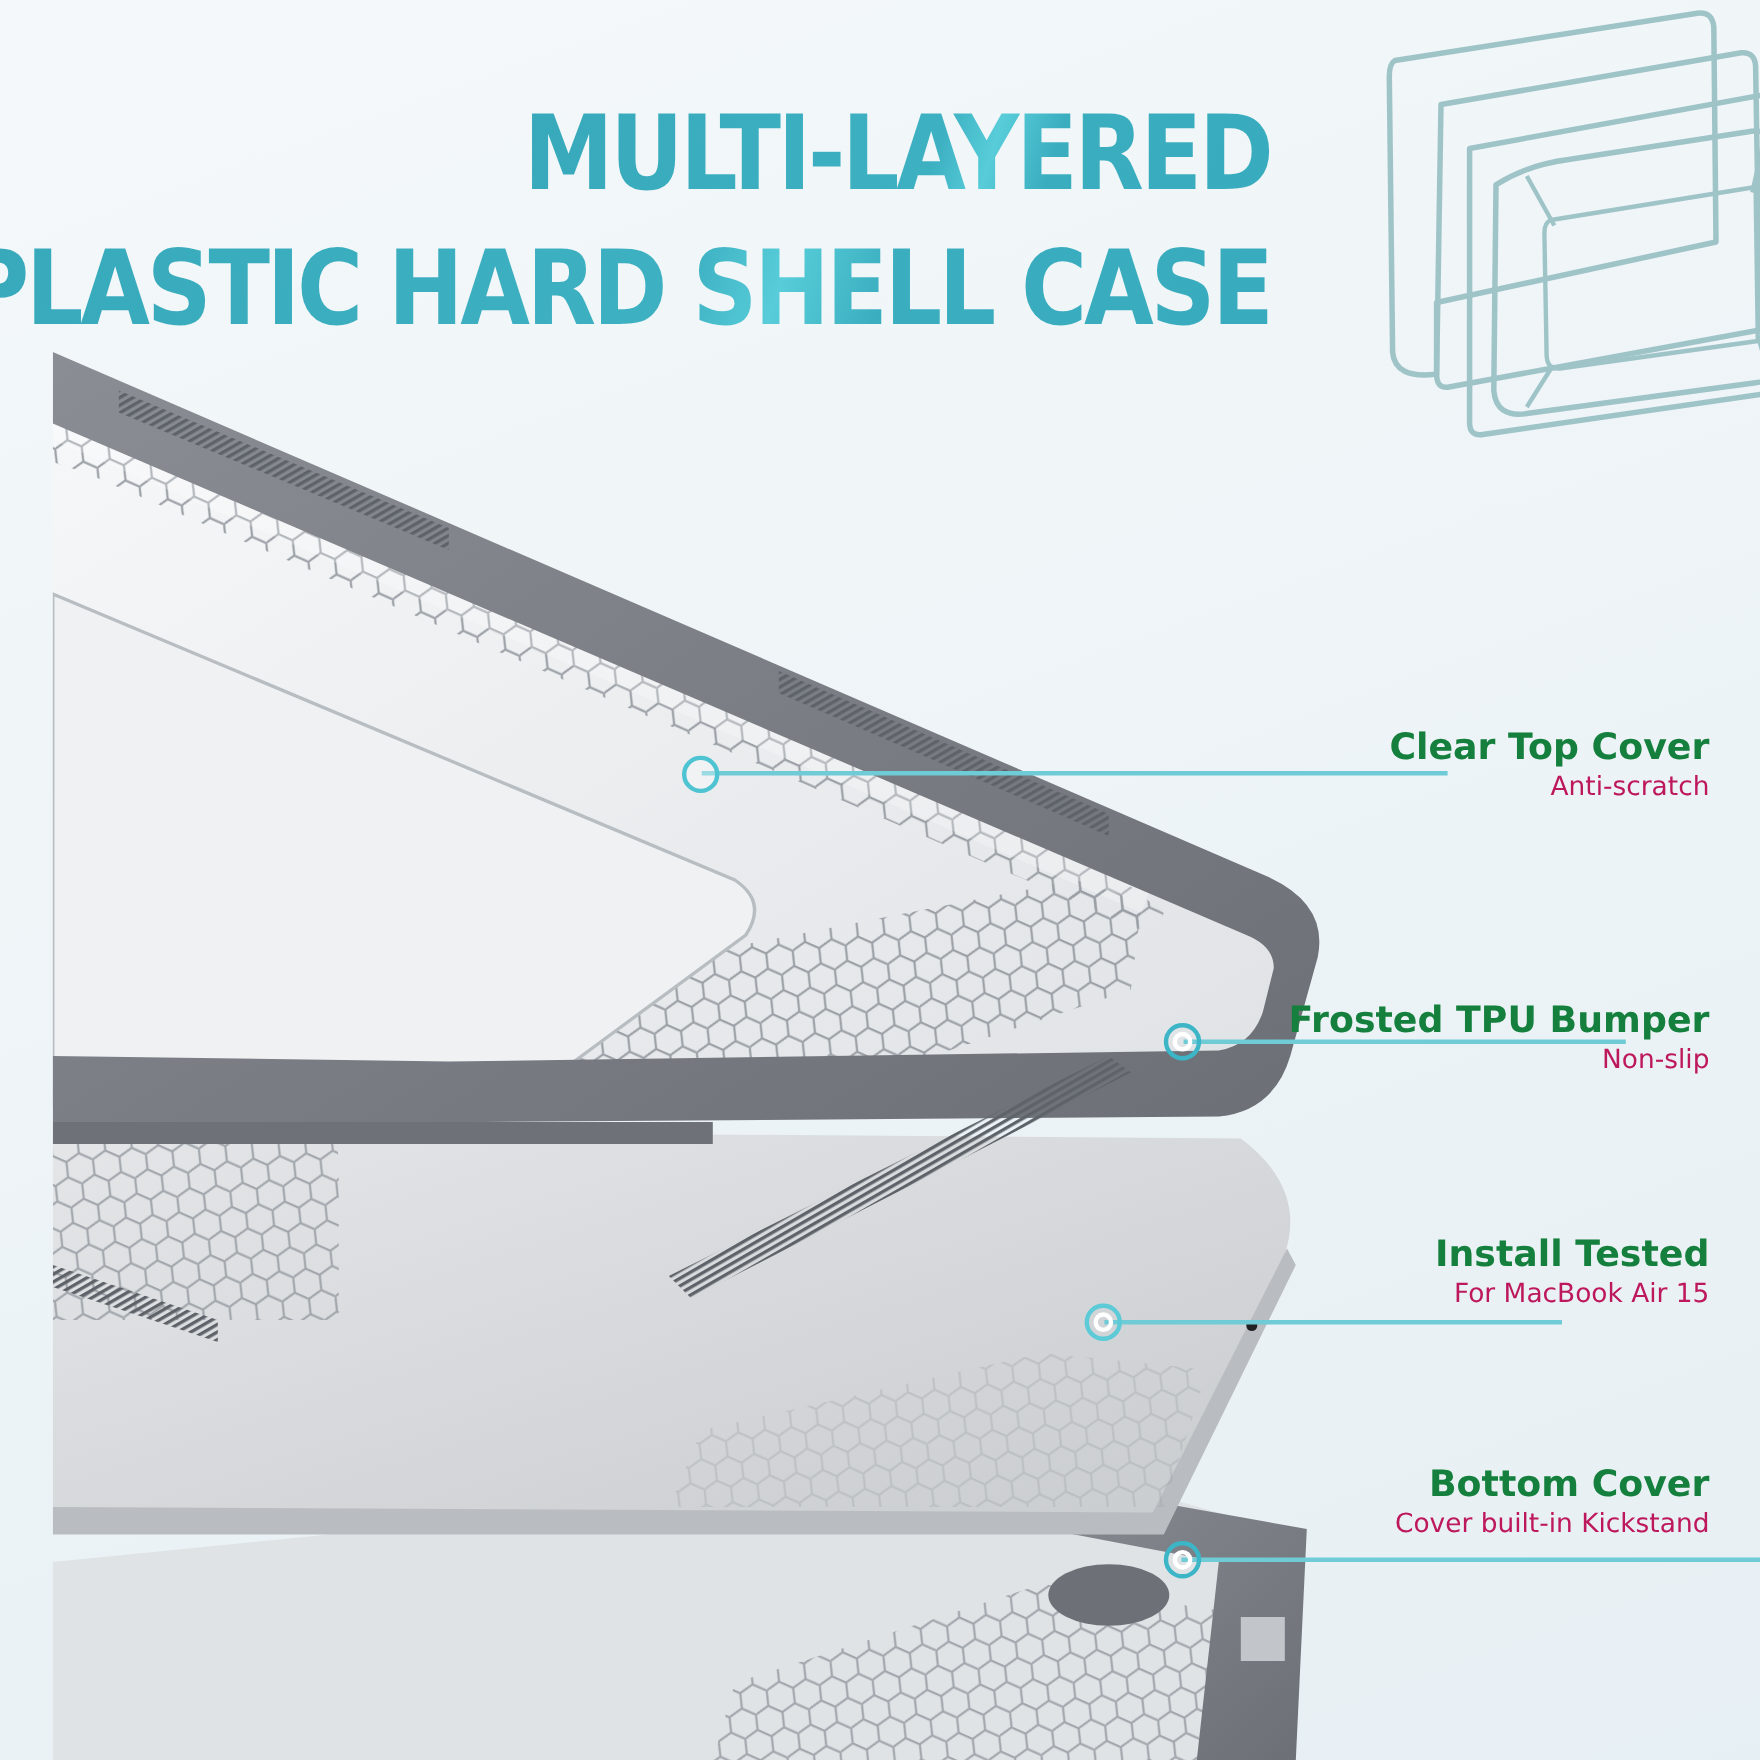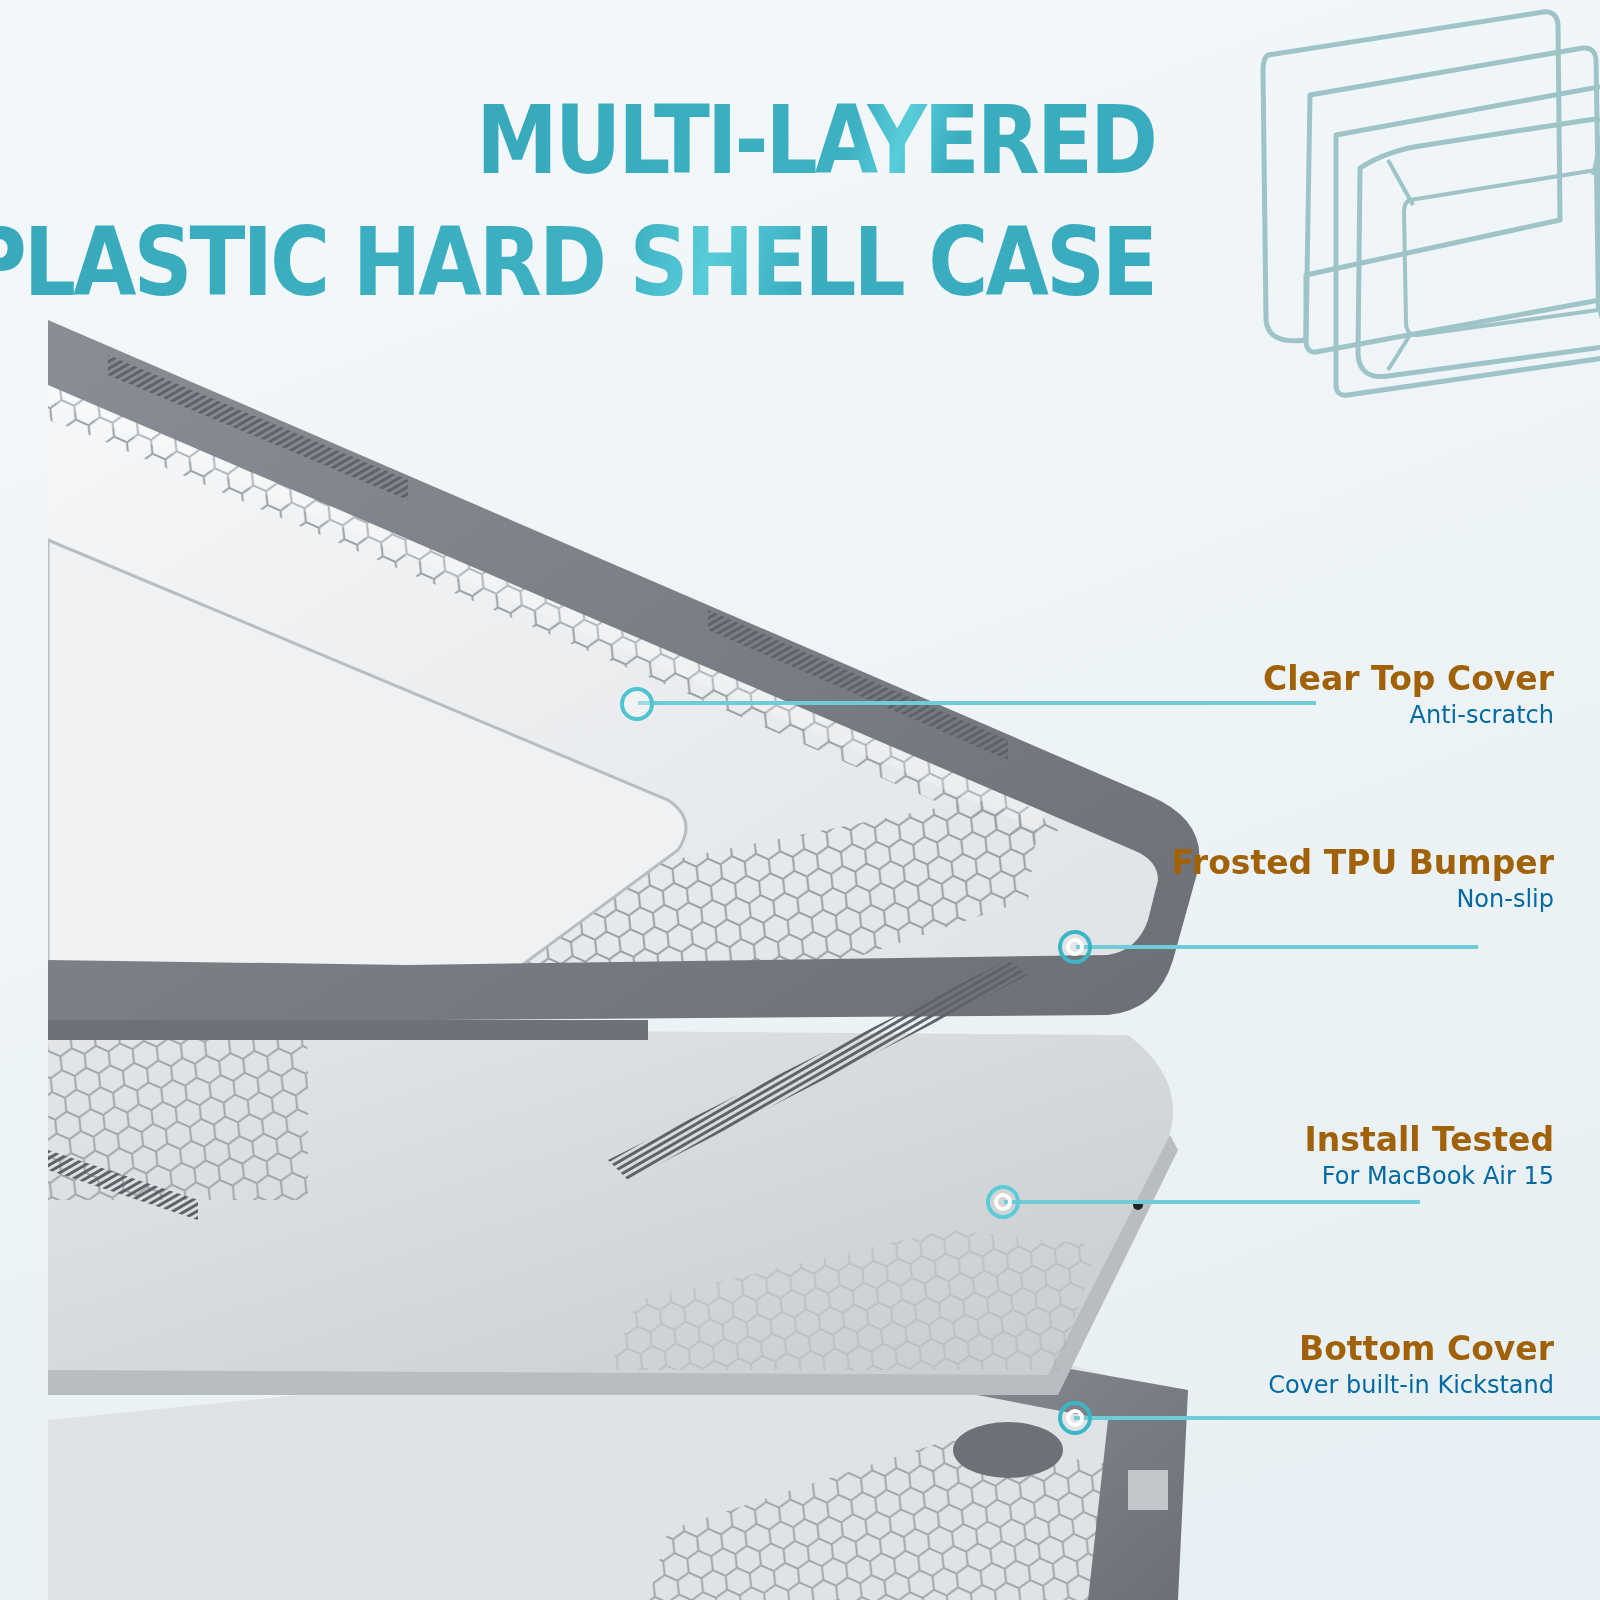--- a/index.html
+++ b/index.html
@@ -19,24 +19,24 @@
     background: linear-gradient(110deg, #37a9bb 0%, #3db1c2 55%, #58cdd9 62%, #3aaebf 70%, #38acbe 100%);
     -webkit-background-clip: text; background-clip: text; -webkit-text-fill-color: transparent;
     transform: scaleY(1.15); transform-origin: top right;
   }
   .headline.l1 { top: 86px; font-size: 82px; }
   .headline.l2 { top: 208px; font-size: 82px; }
 
   .callout { position: absolute; right: 46px; text-align: right; }
   .callout .title {
     font-family: "DejaVu Sans", sans-serif; font-weight: bold;
-    color: #a16207; font-size: 33px; line-height: 38px; white-space: nowrap;
+    color: #15803d; font-size: 33px; line-height: 38px; white-space: nowrap;
   }
   .callout .sub {
-    font-family: "DejaVu Sans", sans-serif; color: #0369a1;
+    font-family: "DejaVu Sans", sans-serif; color: #be185d;
     font-size: 24px; line-height: 30px; white-space: nowrap; margin-top: 2px;
   }
 </style>
 </head>
 <body>
 
 <div class="stage">
 
   <svg class="art" width="1600" height="1600" viewBox="0 0 1600 1600">
     <defs>
@@ -128,21 +128,21 @@
   </svg>
 
   <h1 class="headline l1">MULTI-LAYERED</h1>
   <h1 class="headline l2">PLASTIC HARD SHELL CASE</h1>
 
   <div class="callout" style="top:660px;">
     <div class="title">Clear Top Cover</div>
     <div class="sub">Anti-scratch</div>
   </div>
 
-  <div class="callout" style="top:844px;text-align:right;">
+  <div class="callout" style="top:908px;text-align:right;">
     <div class="title">Frosted TPU Bumper</div>
     <div class="sub">Non-slip</div>
   </div>
 
   <div class="callout" style="top:1121px;">
     <div class="title">Install Tested</div>
     <div class="sub">For MacBook Air 15</div>
   </div>
 
   <div class="callout" style="top:1330px;text-align:right;">

